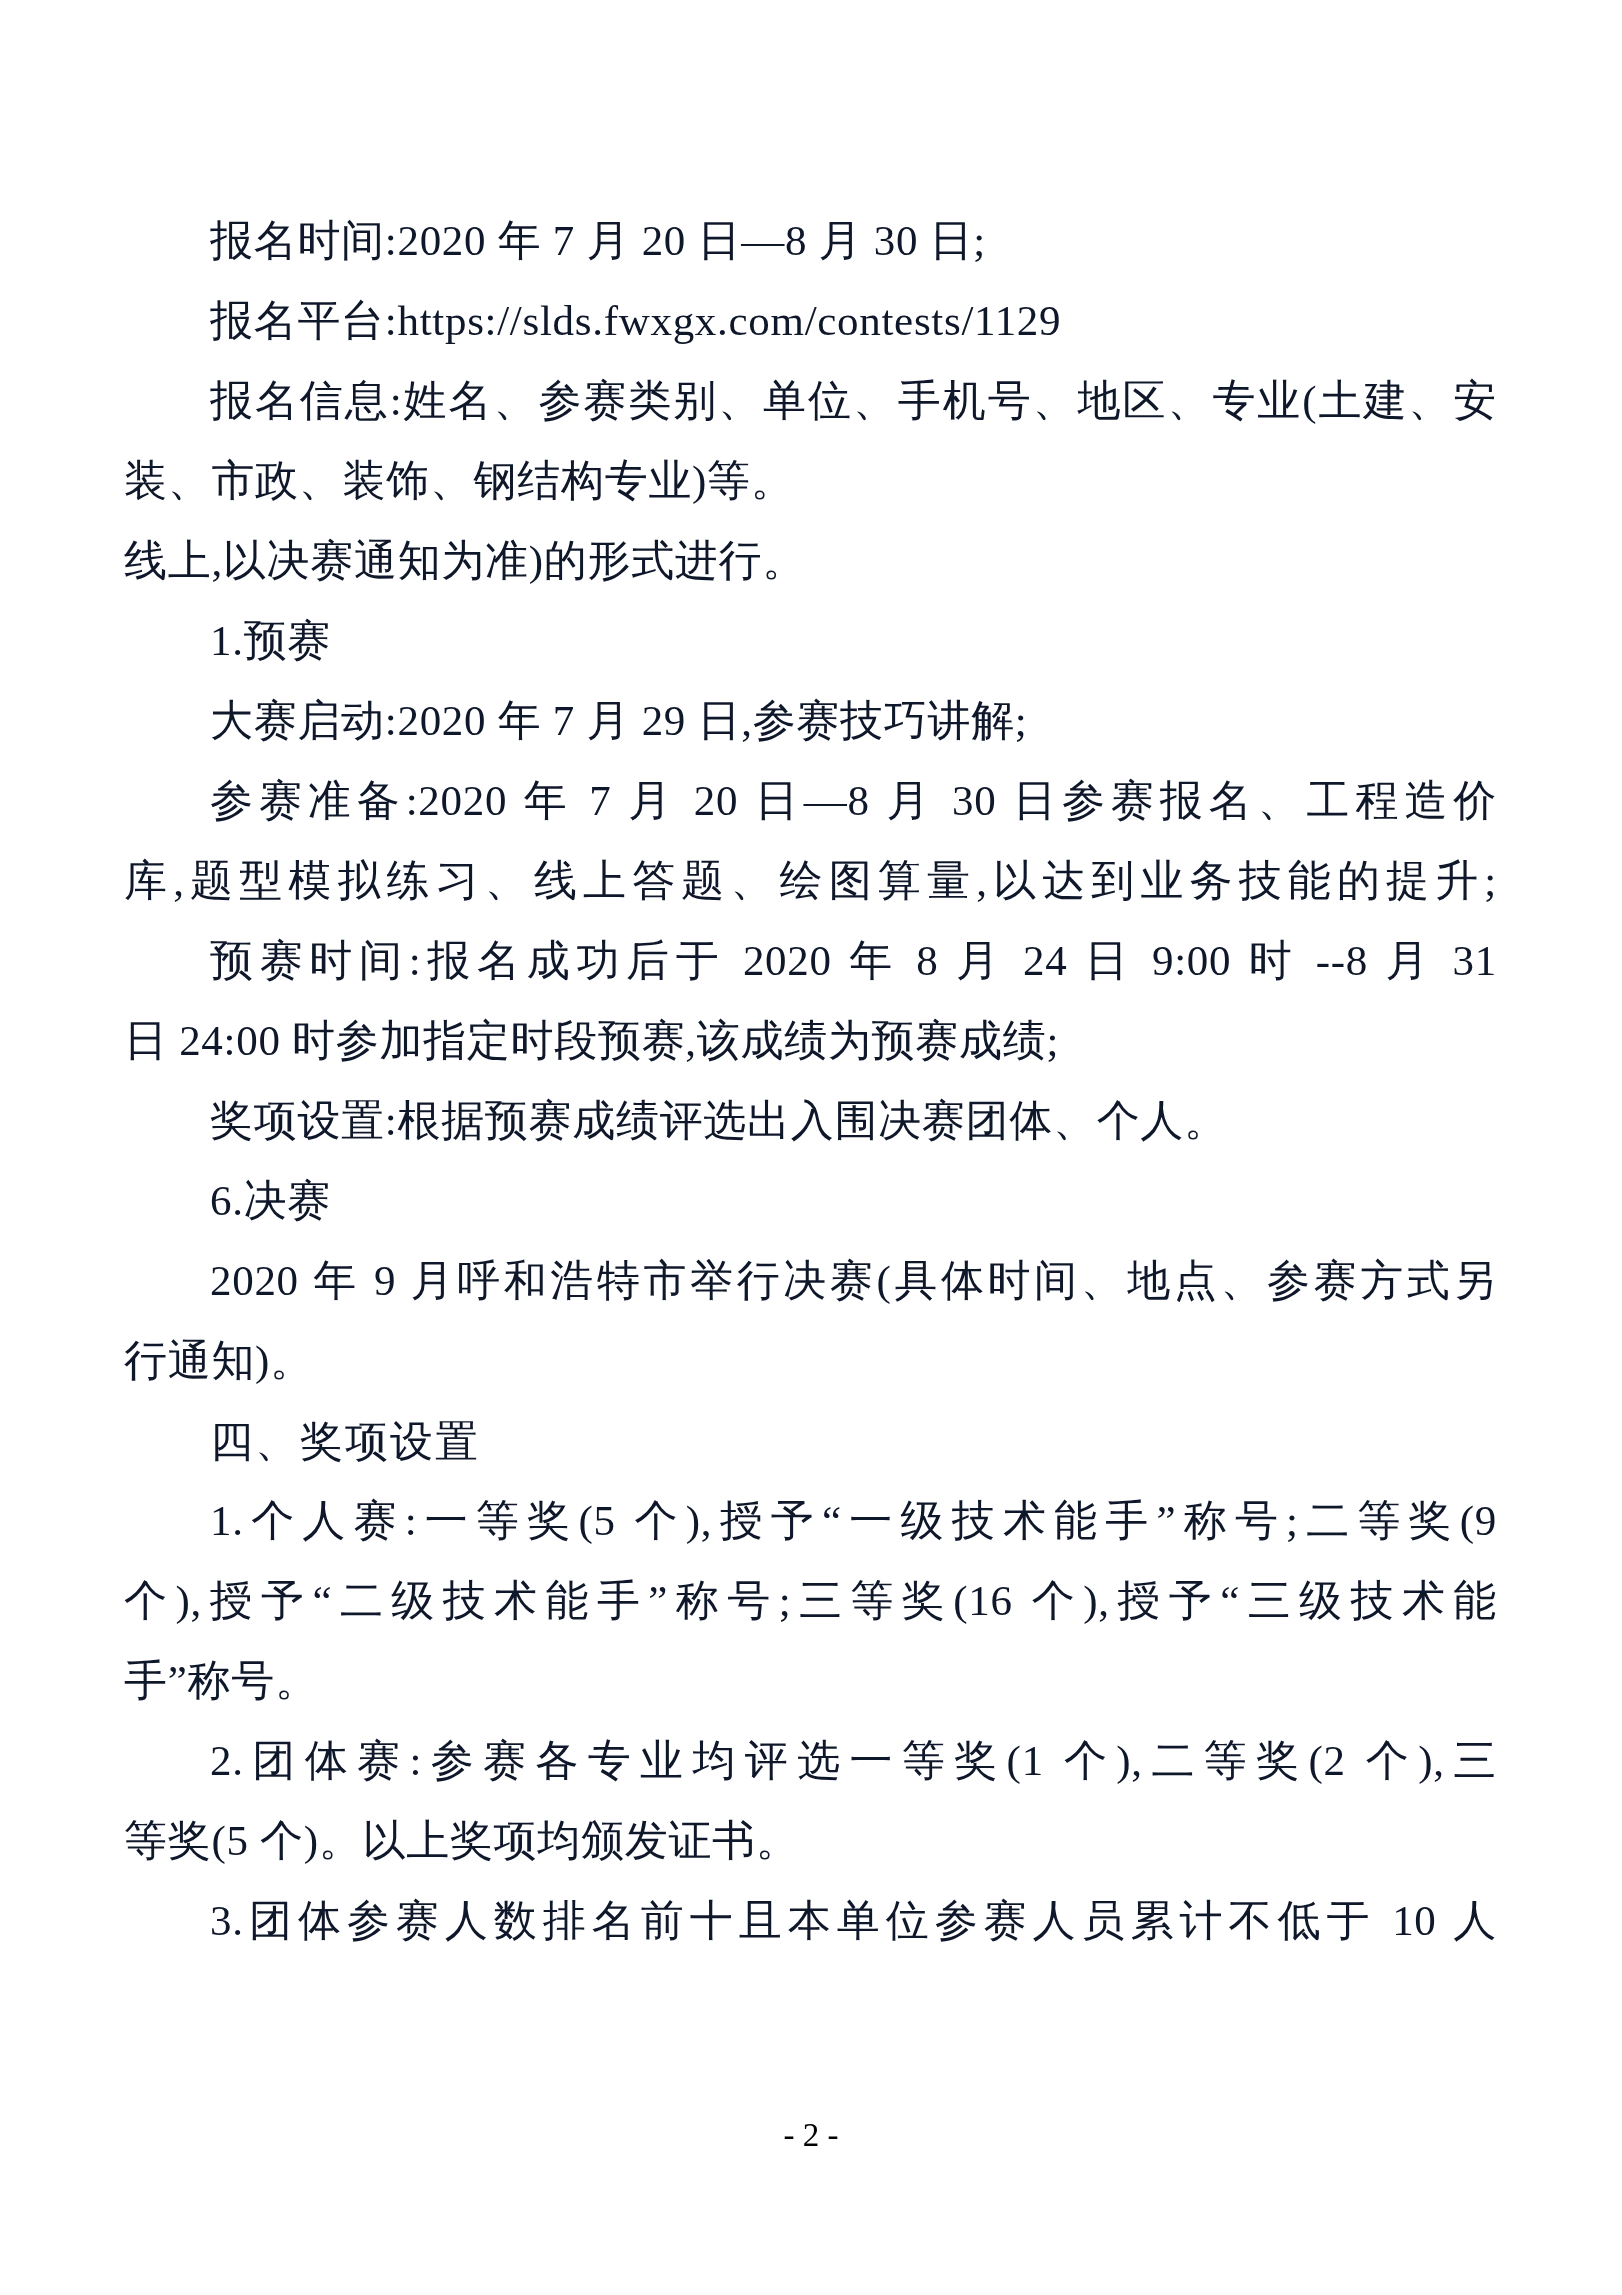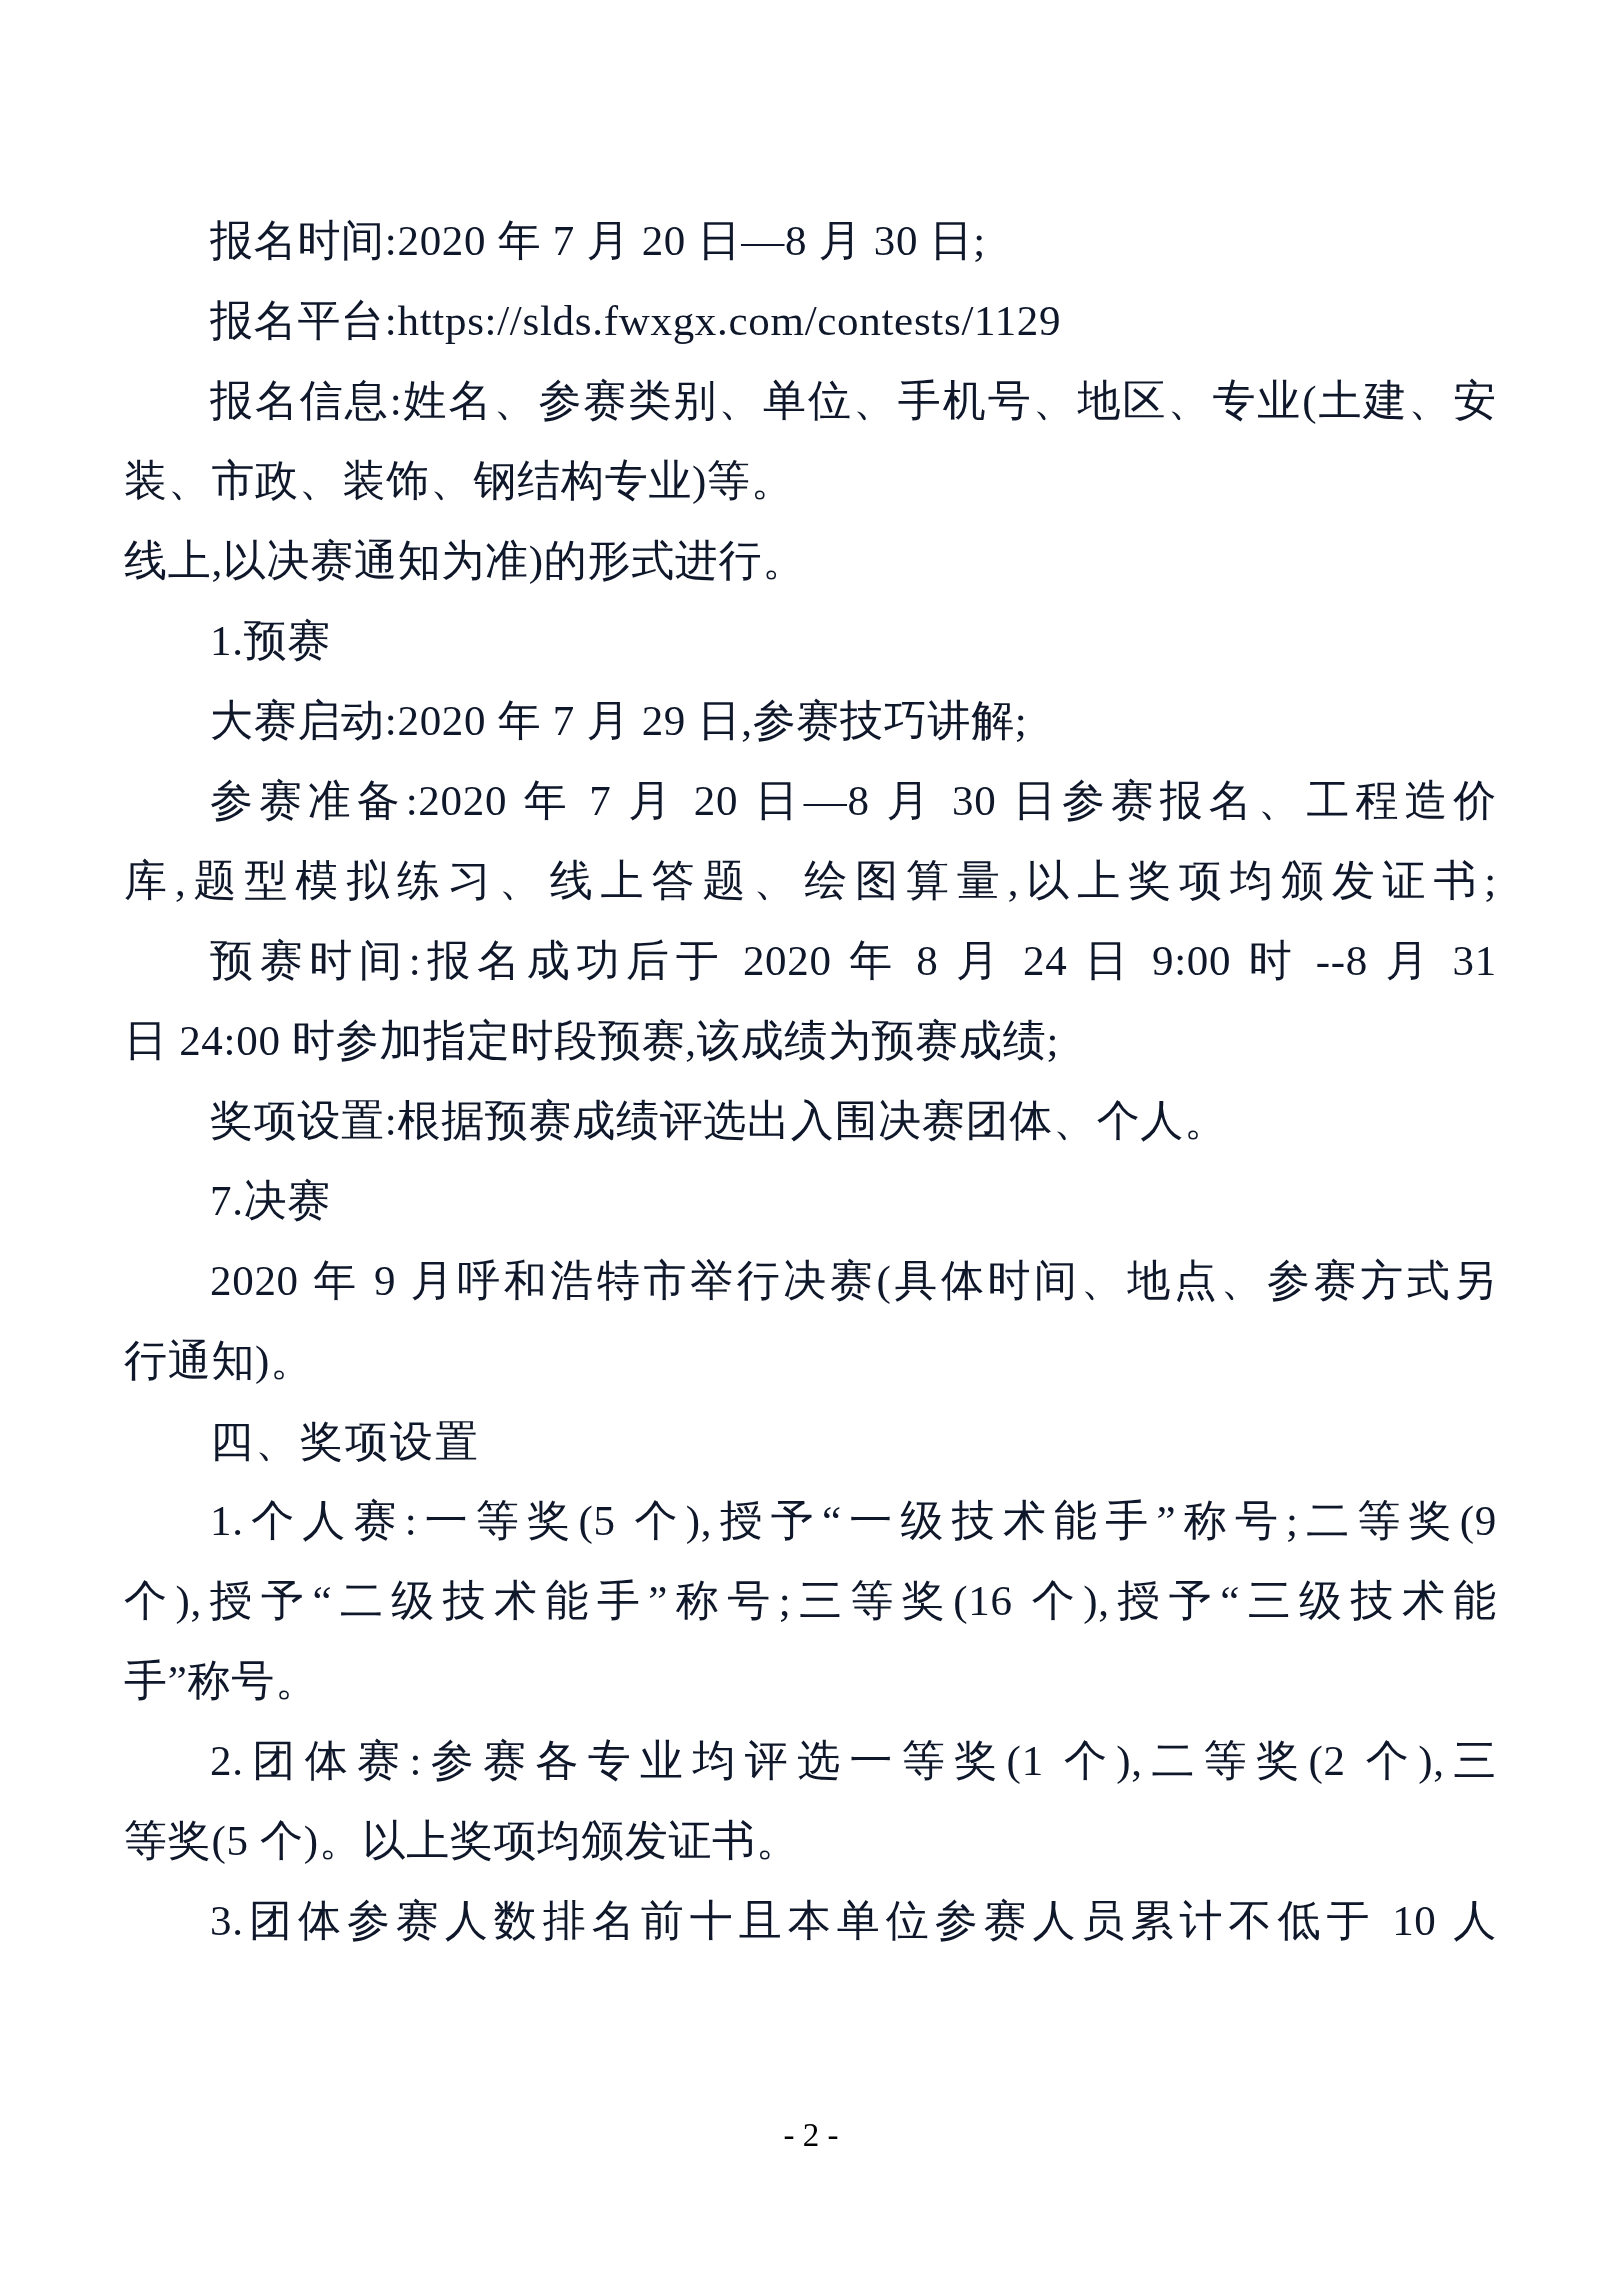--- a/index.html
+++ b/index.html
@@ -58,25 +58,25 @@
 <div class="page">
   <div class="content">
     <div class="line indent">报名时间:2020 年 7 月 20 日—8 月 30 日;</div>
     <div class="line indent">报名平台:https://slds.fwxgx.com/contests/1129</div>
     <div class="line indent fill">报名信息:姓名、参赛类别、单位、手机号、地区、专业(土建、安</div>
     <div class="line">装、市政、装饰、钢结构专业)等。</div>
     <div class="line">线上,以决赛通知为准)的形式进行。</div>
     <div class="line indent">1.预赛</div>
     <div class="line indent">大赛启动:2020 年 7 月 29 日,参赛技巧讲解;</div>
     <div class="line indent fill">参赛准备:2020 年 7 月 20 日—8 月 30 日参赛报名、工程造价</div>
-    <div class="line fill">库,题型模拟练习、线上答题、绘图算量,以上奖项均颁发证书;</div>
+    <div class="line fill">库,题型模拟练习、线上答题、绘图算量,以达到业务技能的提升;</div>
     <div class="line indent fill">预赛时间:报名成功后于 2020 年 8 月 24 日 9:00 时 --8 月 31</div>
     <div class="line">日 24:00 时参加指定时段预赛,该成绩为预赛成绩;</div>
     <div class="line indent">奖项设置:根据预赛成绩评选出入围决赛团体、个人。</div>
-    <div class="line indent">7.决赛</div>
+    <div class="line indent">6.决赛</div>
     <div class="line indent fill">2020 年 9 月呼和浩特市举行决赛(具体时间、地点、参赛方式另</div>
     <div class="line">行通知)。</div>
     <div class="line indent heading">四、奖项设置</div>
     <div class="line indent fill">1.个人赛:一等奖(5 个),授予“一级技术能手”称号;二等奖(9</div>
     <div class="line fill">个),授予“二级技术能手”称号;三等奖(16 个),授予“三级技术能</div>
     <div class="line">手”称号。</div>
     <div class="line indent fill">2.团体赛:参赛各专业均评选一等奖(1 个),二等奖(2 个),三</div>
     <div class="line">等奖(5 个)。以上奖项均颁发证书。</div>
     <div class="line indent fill">3.团体参赛人数排名前十且本单位参赛人员累计不低于 10 人</div>
   </div>

